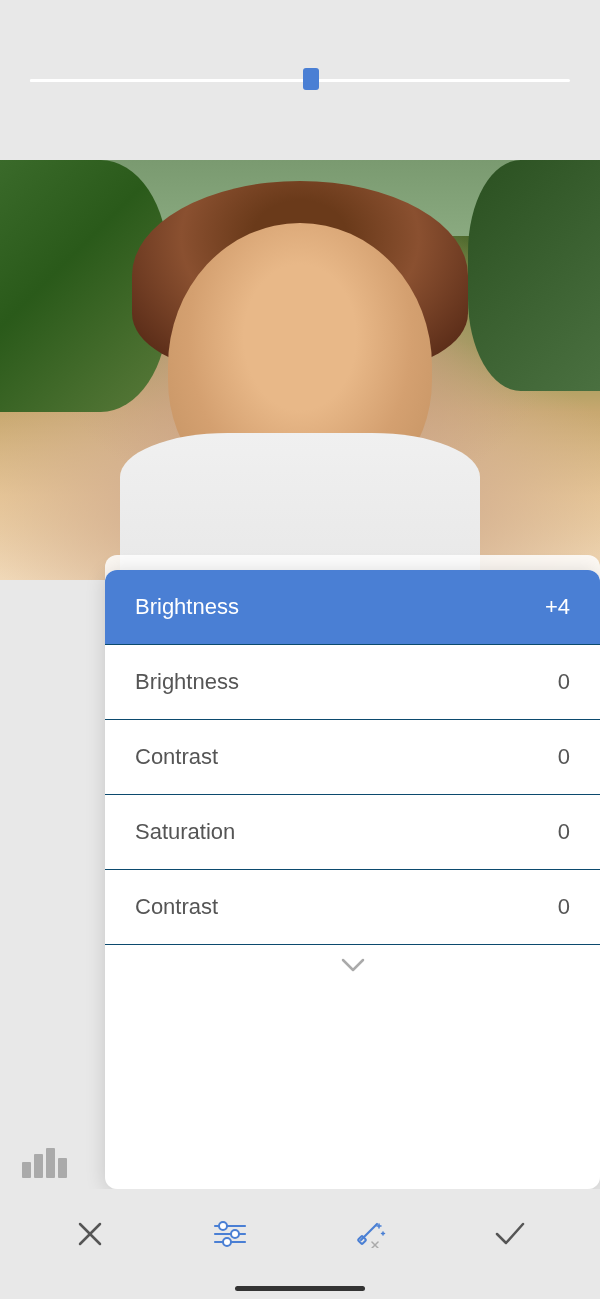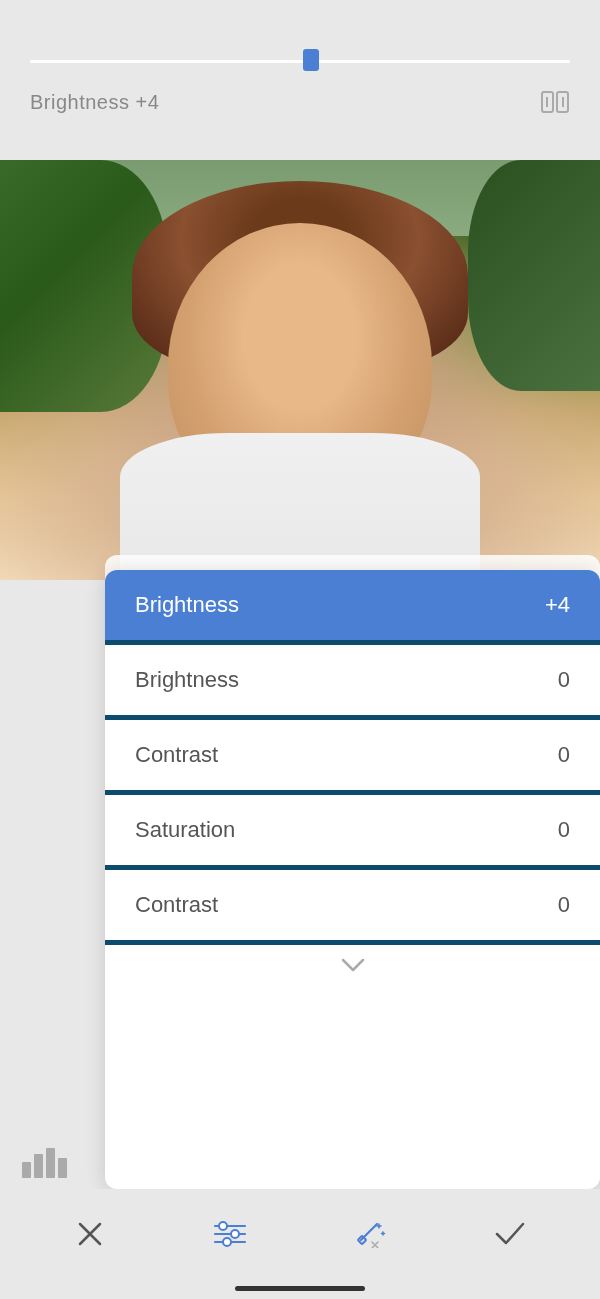--- a/index.html
+++ b/index.html
@@ -190,21 +190,21 @@
       height: 14px;
     }
 
     
     .menu-item {
       display: flex;
       align-items: center;
       justify-content: space-between;
       padding: 0 30px;
       height: 75px;
-      border-bottom: 5px solid #0c4a6e;
+      border-bottom: 1px solid #0c4a6e;
       gap: 16px;
     }
 
     .menu-item.active {
       background: #4a7fd4;
     }
 
     .menu-item-label {
       font-size: 22px;
       font-weight: 400;
@@ -292,31 +292,20 @@
     }
   </style>
 </head>
 <body>
 
 <div class="top-slider-area">
   <div class="slider-track-container">
     <div class="slider-track">
       <div class="slider-fill"></div>
       <div class="slider-thumb"></div>
-    </div>
-  </div>
-  <div class="slider-label-row">
-    <span class="slider-label-text">Brightness +4</span>
-    <div class="compare-icon">
-      <svg viewBox="0 0 28 22" fill="none" xmlns="http://www.w3.org/2000/svg">
-        <rect x="1" y="1" width="11" height="20" rx="2" stroke="#aaa" stroke-width="2" fill="none"></rect>
-        <rect x="16" y="1" width="11" height="20" rx="2" stroke="#aaa" stroke-width="2" fill="none"></rect>
-        <line x1="6" y1="6" x2="6" y2="16" stroke="#aaa" stroke-width="2"></line>
-        <line x1="22" y1="6" x2="22" y2="16" stroke="#aaa" stroke-width="2"></line>
-      </svg>
     </div>
   </div>
 </div>
 
 <div class="photo-area">
   <div class="photo-bg"></div>
   <div class="photo-sky"></div>
   <div class="photo-trees-left"></div>
   <div class="photo-trees-right"></div>
   <div class="photo-hair"></div>

